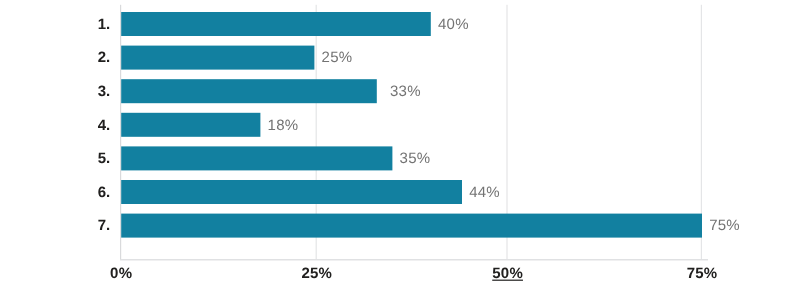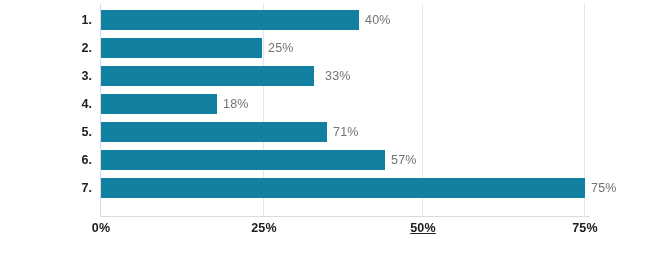--- a/index.html
+++ b/index.html
@@ -117,22 +117,22 @@
     <div class="bar" style="top:62px;  left:1px; width:213px;"></div>
     <div class="bar" style="top:90px;  left:1px; width:116px;"></div>
     <div class="bar" style="top:118px; left:1px; width:226px;"></div>
     <div class="bar" style="top:146px; left:1px; width:284px;"></div>
     <div class="bar" style="top:174px; left:1px; width:484px;"></div>
 
     <div class="value-label" style="top:6px;   left:265px;">40%</div>
     <div class="value-label" style="top:34px;  left:168px;">25%</div>
     <div class="value-label" style="top:62px;  left:225px;">33%</div>
     <div class="value-label" style="top:90px;  left:123px;text-align:right;">18%</div>
-    <div class="value-label" style="top:118px; left:233px;">71%</div>
-    <div class="value-label" style="top:146px; left:291px;">57%</div>
+    <div class="value-label" style="top:118px; left:233px;">35%</div>
+    <div class="value-label" style="top:146px; left:291px;">44%</div>
     <div class="value-label" style="top:174px; left:491px;">75%</div>
   </div>
 
   <div class="baseline"></div>
 
   <div class="tick-label" style="left:101px;">0%</div>
   <div class="tick-label" style="left:264px;">25%</div>
   <div class="tick-label" style="left:423px;text-decoration:underline;">50%</div>
   <div class="tick-label" style="left:585px;">75%</div>
 

